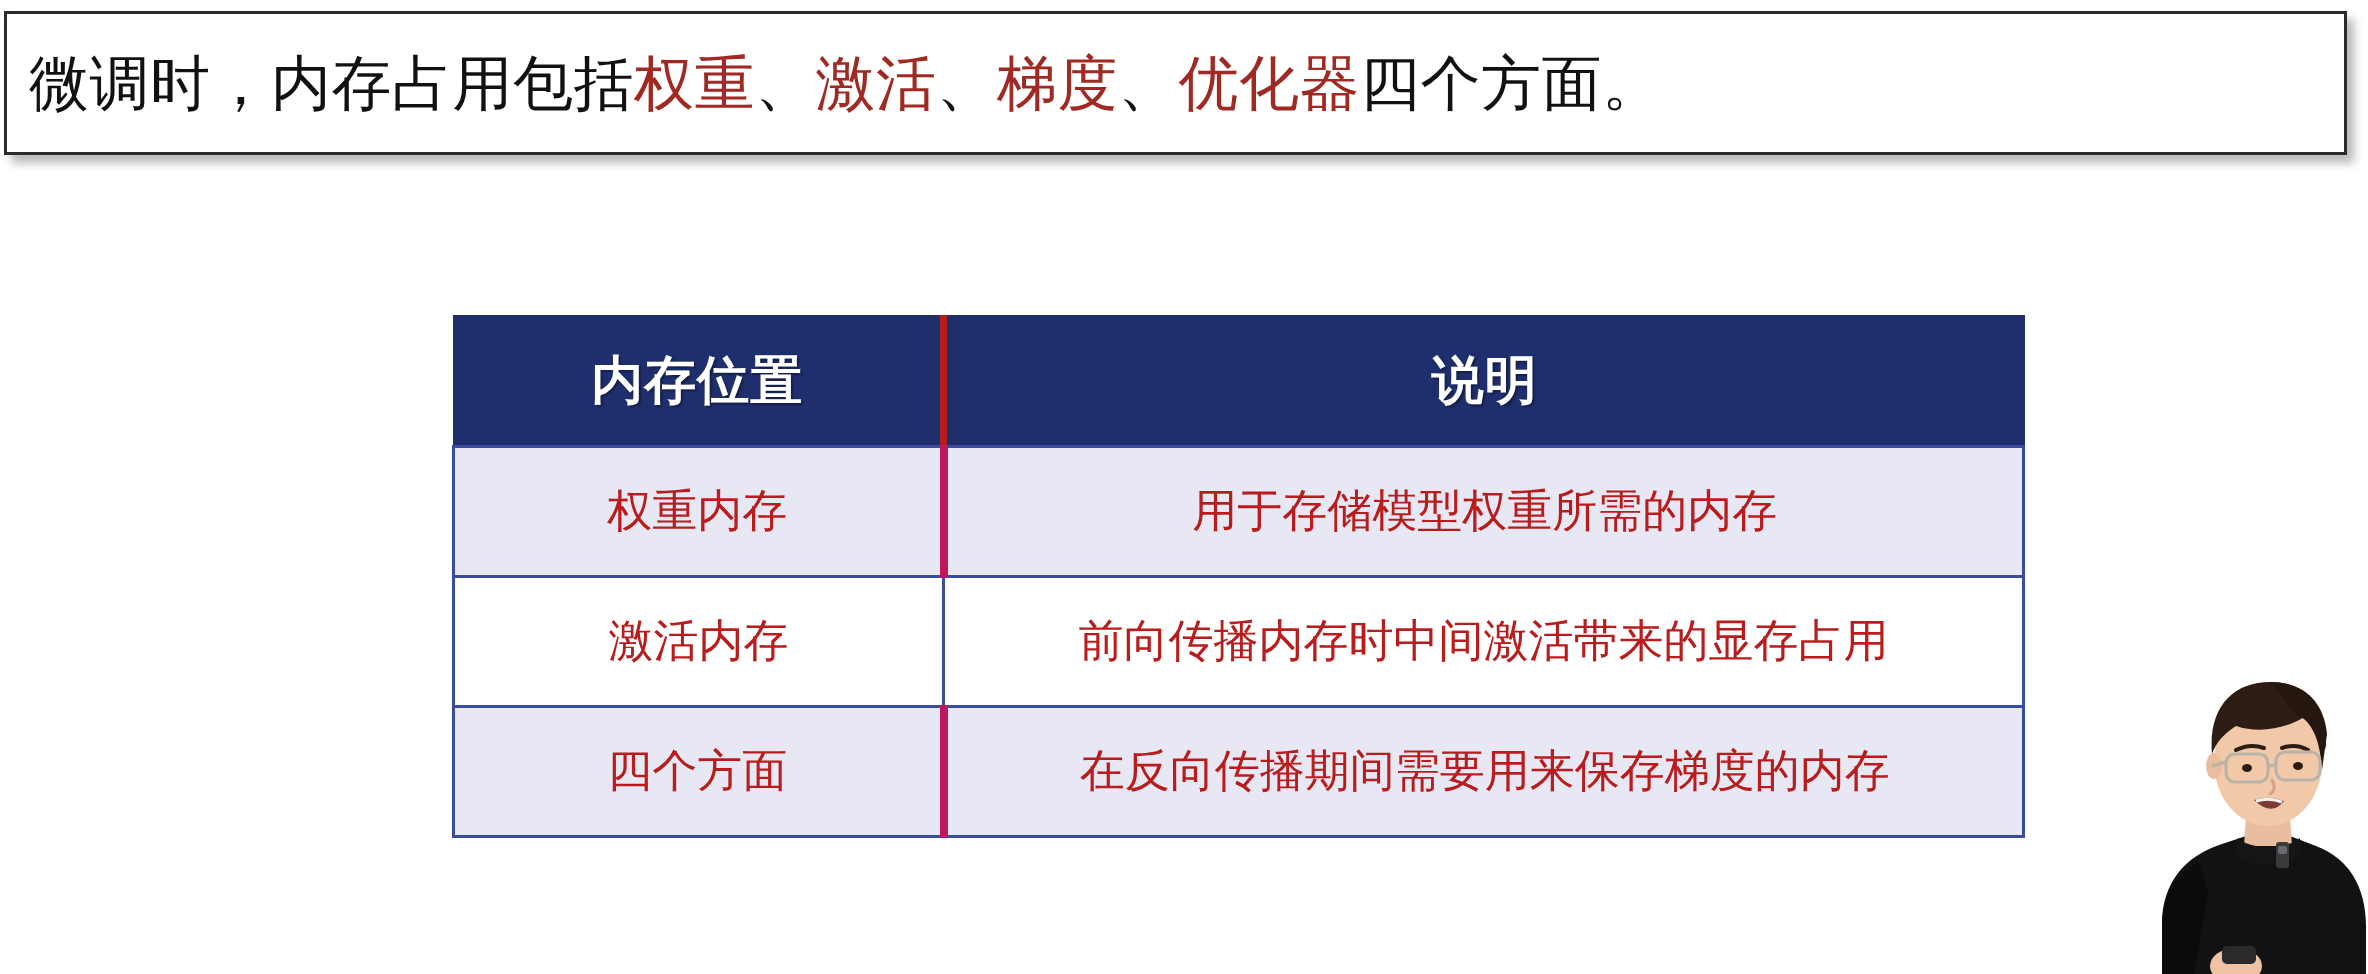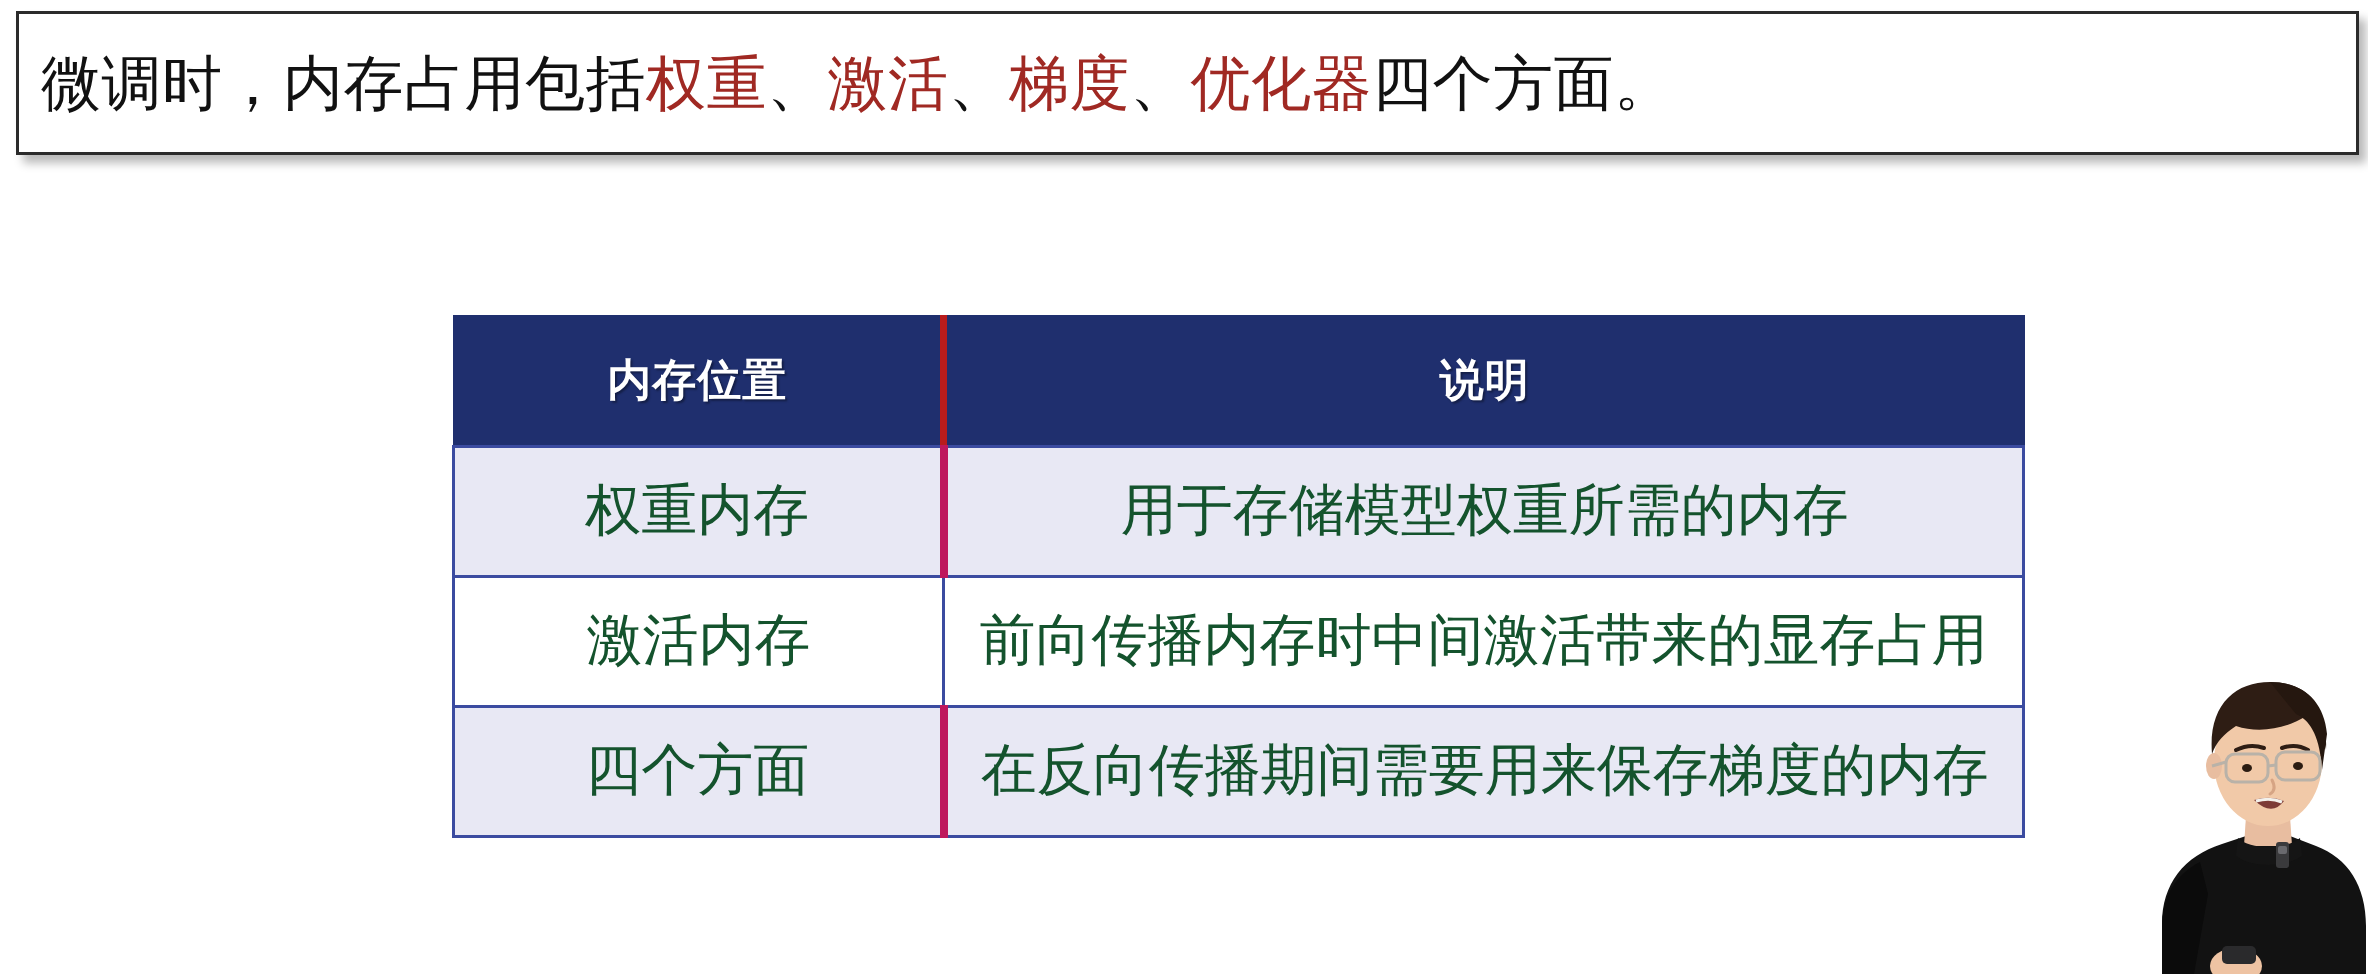--- a/index.html
+++ b/index.html
@@ -12,21 +12,21 @@
   }
 
   body {
     position: relative;
     font-family: "Liberation Sans", "DejaVu Sans", sans-serif;
   }
 
   
   #title-box {
     position: absolute;
-    left: 16px;
+    left: 4px;
     top: 11px;
     width: 2343px;
     height: 144px;
     background: #ffffff;
     border: 3px solid #2b2b2b;
     box-shadow: 7px 8px 9px rgba(0,0,0,0.28);
     display: flex;
     align-items: center;
   }
 
@@ -63,34 +63,34 @@
     height: 130px;
     padding: 0 14px;
   }
 
   
   #memory-table thead tr {
     background: #1F2F6E;
   }
   #memory-table thead th {
     color: #ffffff;
-    font-size: 44px;
+    font-size: 52px;
     font-weight: bold;
     letter-spacing: 1px;
     border: 2px solid #1F2F6E;
     text-shadow: 2px 2px 2px rgba(0,0,0,0.35);
   }
   #memory-table thead th.th-desc {
     border-left: 7px solid #b91c1c;
   }
 
   
   #memory-table tbody td {
-    font-size: 56px;
-    color: #14532d;
+    font-size: 45px;
+    color: #b91c1c;
     border-top: 3px solid #3B4BA0;
     border-bottom: 3px solid #3B4BA0;
     border-left: 3px solid #3B4BA0;
     border-right: 3px solid #3B4BA0;
   }
 
   #memory-table tbody tr.shaded td {
     background: #E8E8F4;
   }
   #memory-table tbody tr.plain td {

